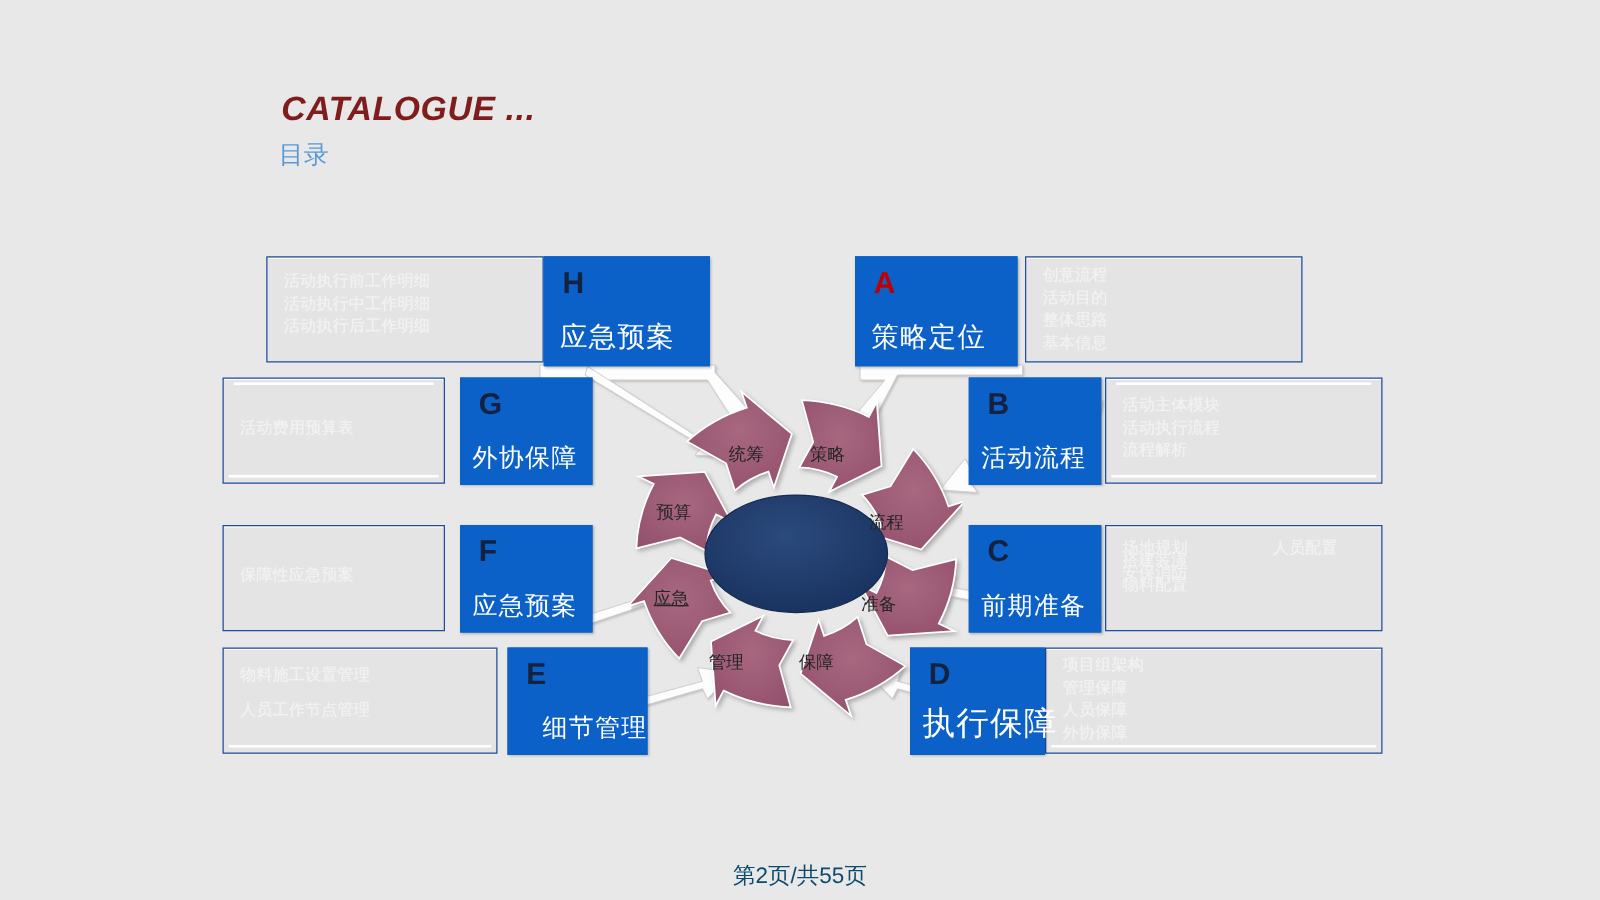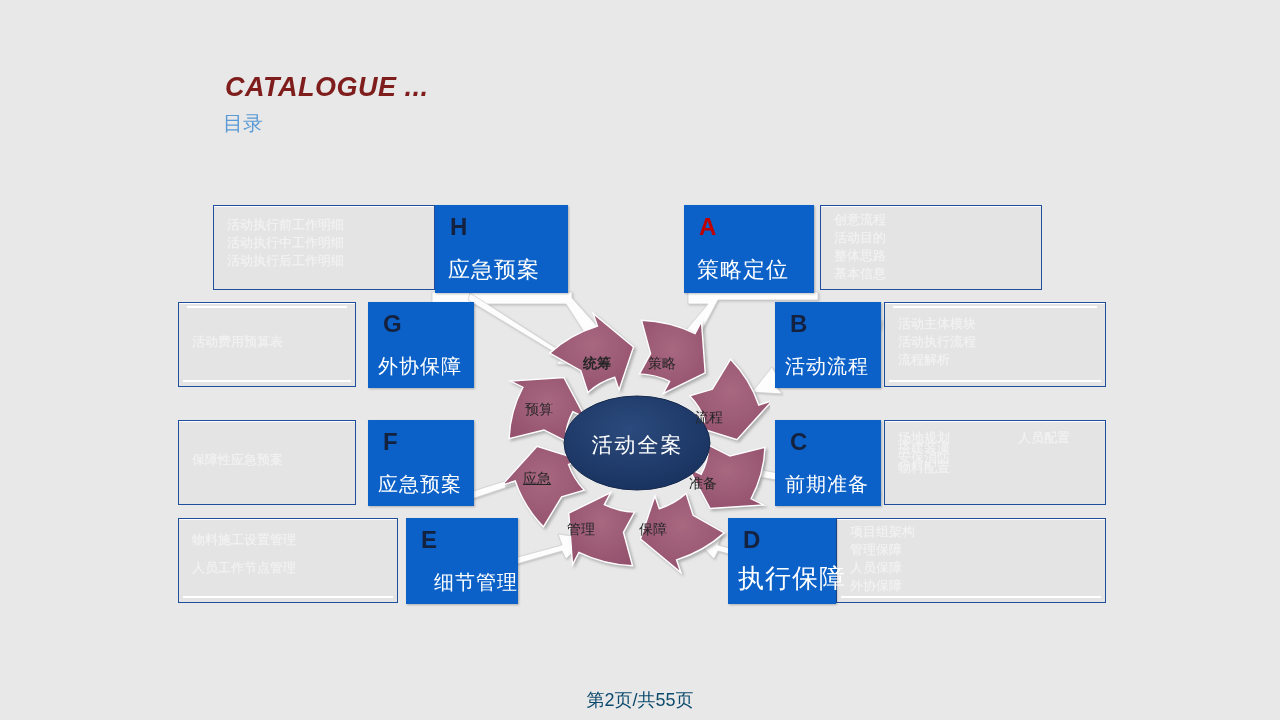--- a/index.html
+++ b/index.html
@@ -241,23 +241,22 @@
             <path d="M 127.53 260.81 A 128 122.88 0 0 1 73.89 247.49 L 67.53 259.46 L 63.80 208.21 L 105.67 187.61 L 99.31 199.59 A 72 69.12 0 0 0 129.49 207.08 L 118.43 227.29 Z"></path>
             <path d="M 38.39 221.80 A 128 122.88 0 0 1 10.26 175.97 L -3.05 180.13 L 32.06 141.35 L 76.84 155.21 L 63.52 159.36 A 72 69.12 0 0 0 79.34 185.14 L 56.63 191.93 Z"></path>
             <path d="M 4.08 133.71 A 128 122.88 0 0 1 17.95 82.21 L 5.48 76.11 L 58.86 72.53 L 80.32 112.72 L 67.85 106.62 A 72 69.12 0 0 0 60.04 135.59 L 38.99 124.97 Z"></path>
             <path d="M 44.70 48.13 A 128 122.88 0 0 1 92.45 21.13 L 88.12 8.35 L 128.51 42.06 L 114.08 85.05 L 109.75 72.26 A 72 69.12 0 0 0 82.90 87.45 L 75.83 65.65 Z"></path>
           </g>
       </g>
 
       <ellipse cx="132" cy="138" rx="73" ry="47" fill="url(#ellGrad)" stroke="#15294d" stroke-width="1"></ellipse>
     </svg>
 
-    <div class="center-text" style="top:126px;">活动全案</div>
-
-    <div class="wlabel" style="left:78px; top:50px;font-weight:bold;">统筹</div>
+
+    <div class="wlabel" style="left:78px; top:50px;">统筹</div>
     <div class="wlabel" style="left:143px; top:50px;">策略</div>
     <div class="wlabel" style="left:190px; top:104px;">流程</div>
     <div class="wlabel" style="left:184px; top:170px;">准备</div>
     <div class="wlabel" style="left:134px; top:216px;">保障</div>
     <div class="wlabel" style="left:62px; top:216px;">管理</div>
     <div class="wlabel" style="left:18px; top:165px;text-decoration:underline;">应急</div>
     <div class="wlabel" style="left:20px; top:96px;">预算</div>
   </div>
 
   <div class="bbox" style="left:435px; top:205px; width:133px; height:88px;">

